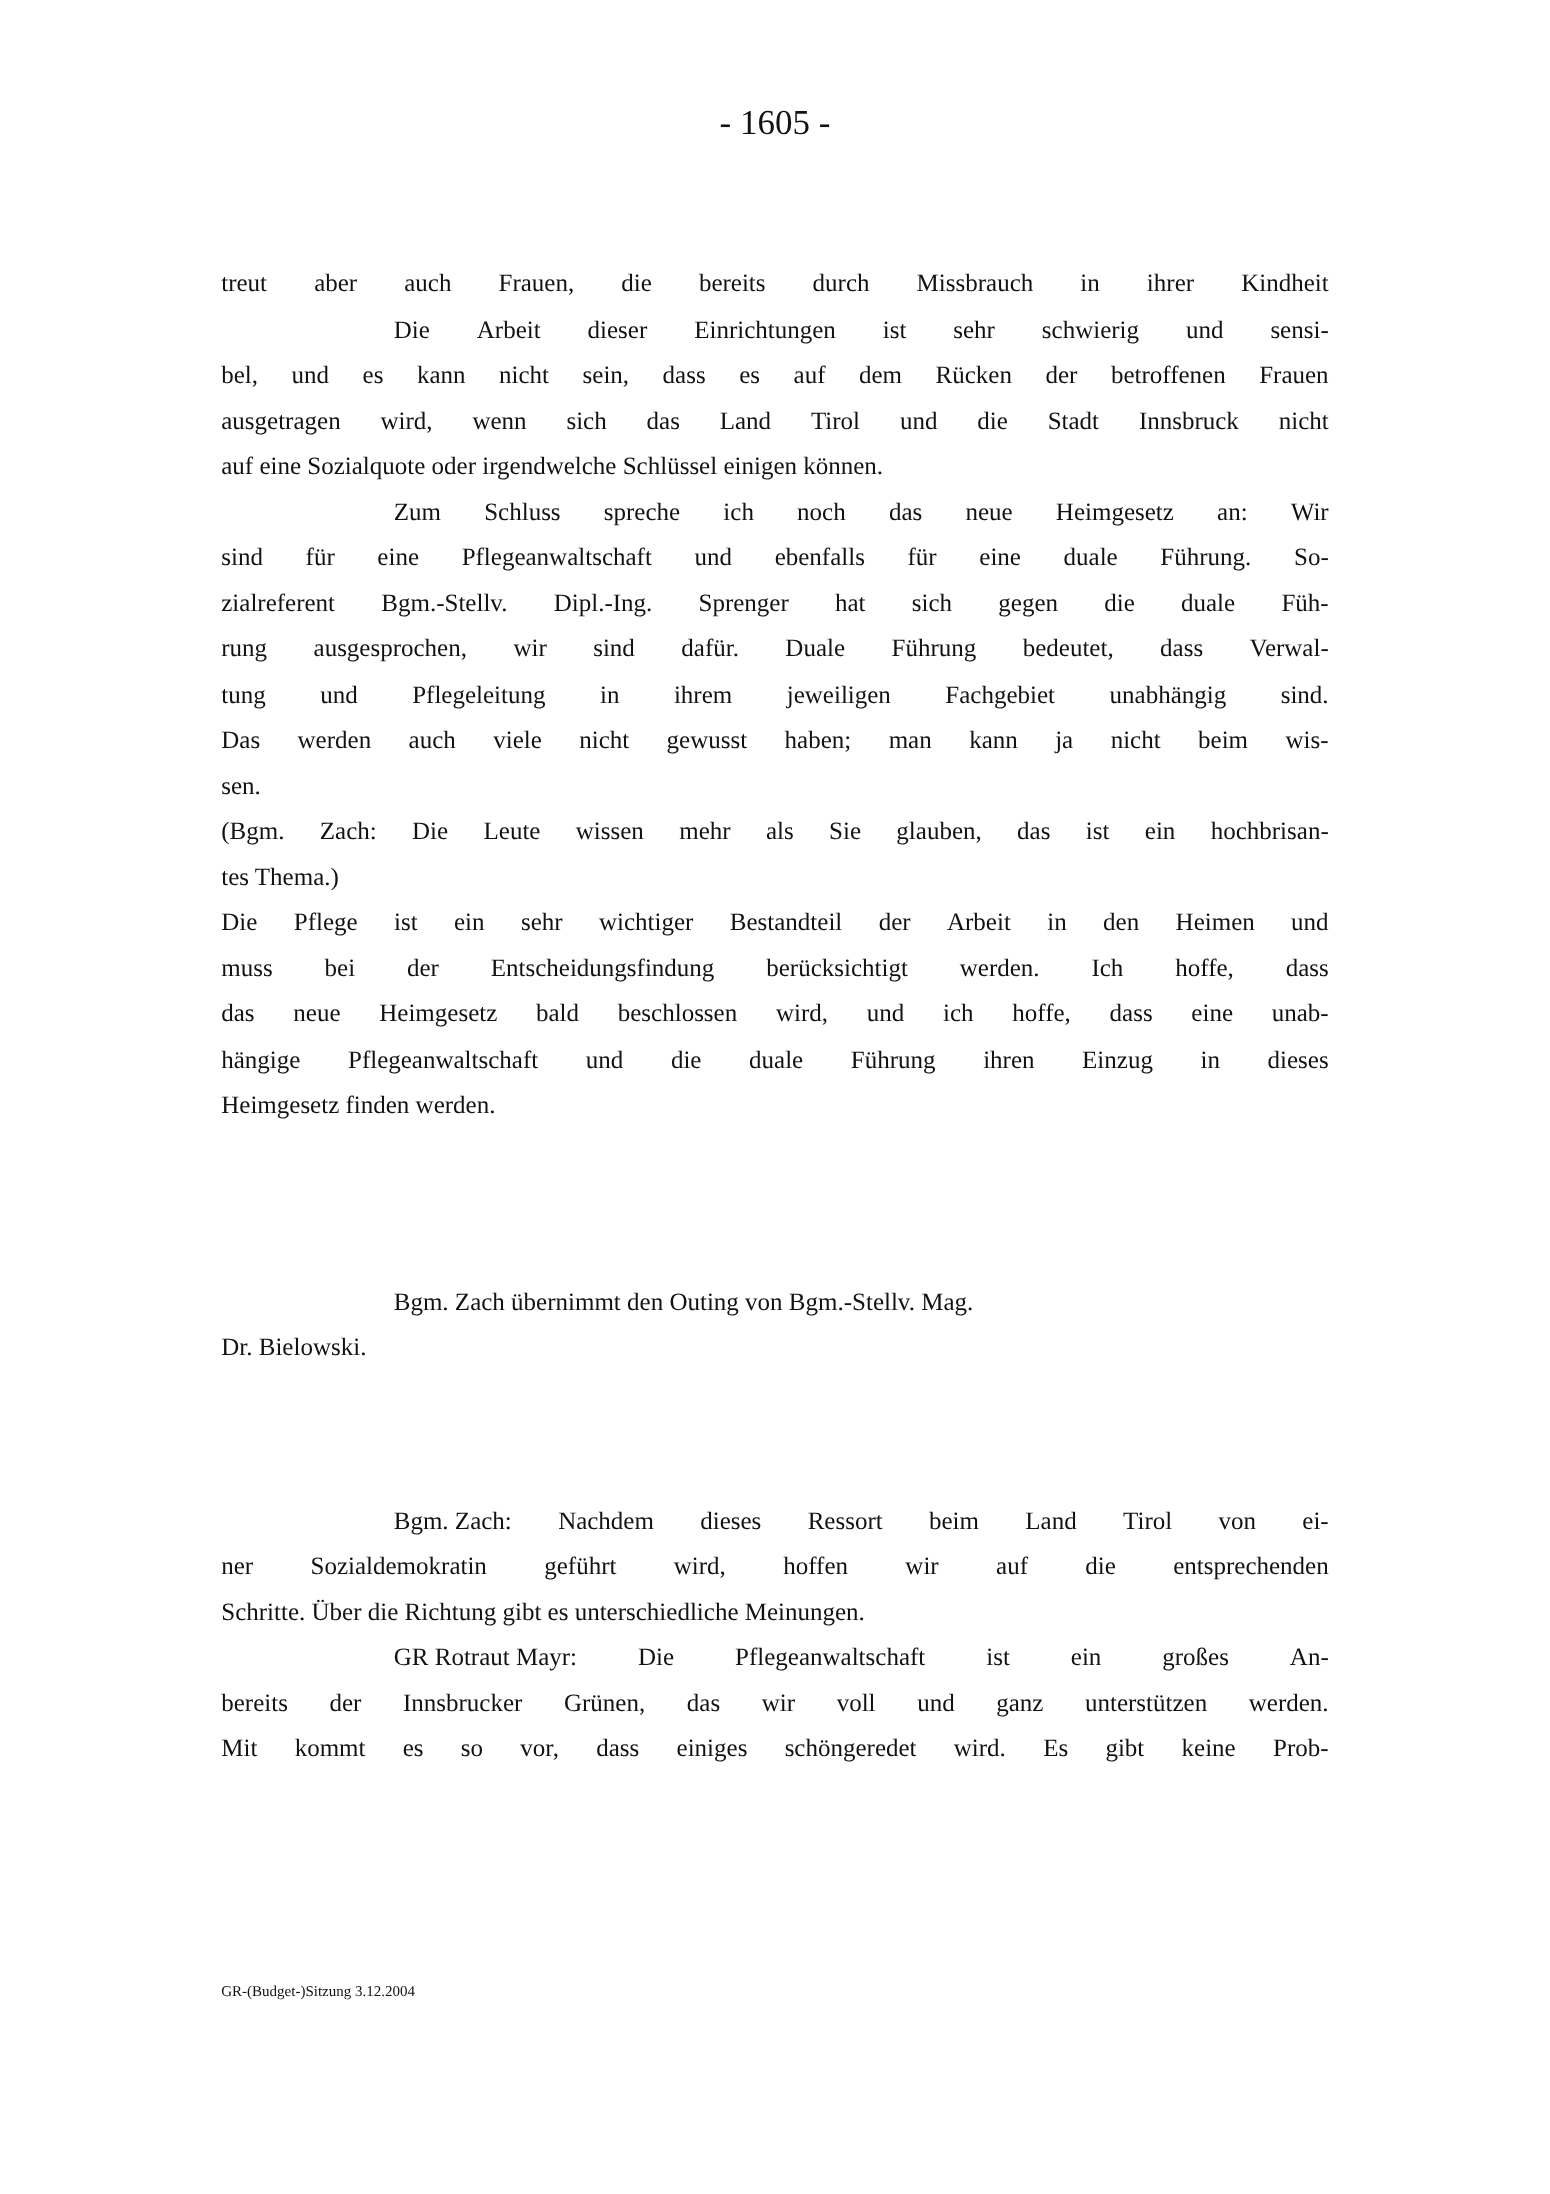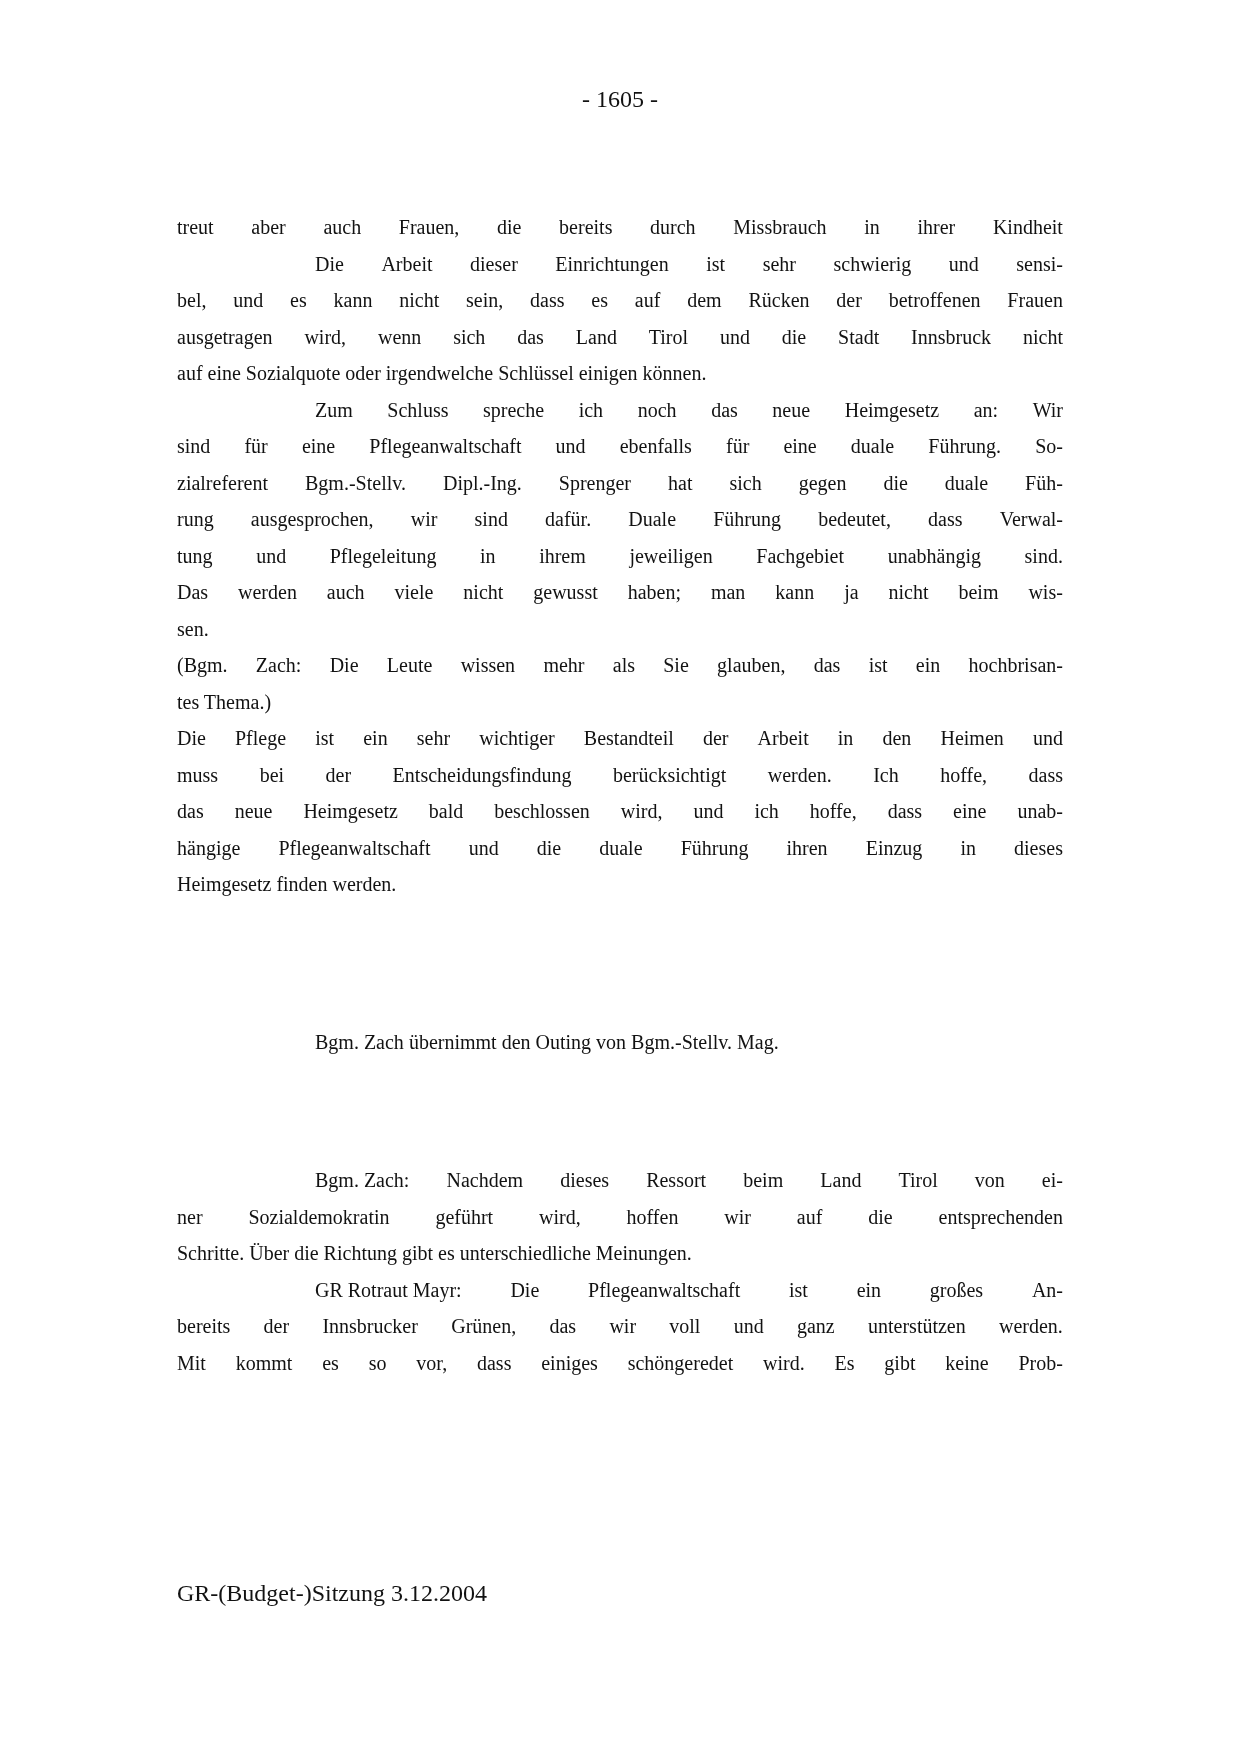--- a/index.html
+++ b/index.html
@@ -15,21 +15,21 @@
     font-family: "Liberation Serif", "DejaVu Serif", serif;
     color: #121212;
     overflow: hidden;
   }
   .page-number {
     position: absolute;
     top: 84px;
     left: 0;
     width: 100%;
     text-align: center;
-    font-size: 24px;
+    font-size: 28px;
     line-height: 30px;
   }
   .doc-body {
     position: absolute;
     left: 177px;
     top: 209px;
     width: 886px;
     font-size: 20px;
   }
   .line {
@@ -49,21 +49,21 @@
   }
   .u {
     text-underline-offset: 4px;
     text-decoration-thickness: 2px;
   }
   .gap { width: 100%; }
   .doc-footer {
     position: absolute;
     left: 177px;
     top: 1581px;
-    font-size: 24px;
+    font-size: 12px;
     line-height: 24px;
   }
 </style>
 </head>
 <body>
 
 <div id="page">
   <div class="page-number">- 1605 -</div>
 
   <div class="doc-body">
@@ -262,20 +262,21 @@
         <span>duale</span>
         <span>Führung</span>
         <span>ihren</span>
         <span>Einzug</span>
         <span>in</span>
         <span>dieses</span>
       </div>
       <div class="line"><span>Heimgesetz finden werden.</span></div>
       <div class="gap" style="height: 121px;"></div>
       <div class="line ind"><span class="u">Bgm. Zach</span><span> übernimmt den Outing von Bgm.-Stellv. Mag.</span></div>
+      <div class="line"><span>Dr. Bielowski.</span></div>
       <div class="gap" style="height: 102px;"></div>
       <div class="line just ind">
         <span class="u">Bgm. Zach:</span>
         <span>Nachdem</span>
         <span>dieses</span>
         <span>Ressort</span>
         <span>beim</span>
         <span>Land</span>
         <span>Tirol</span>
         <span>von</span>

